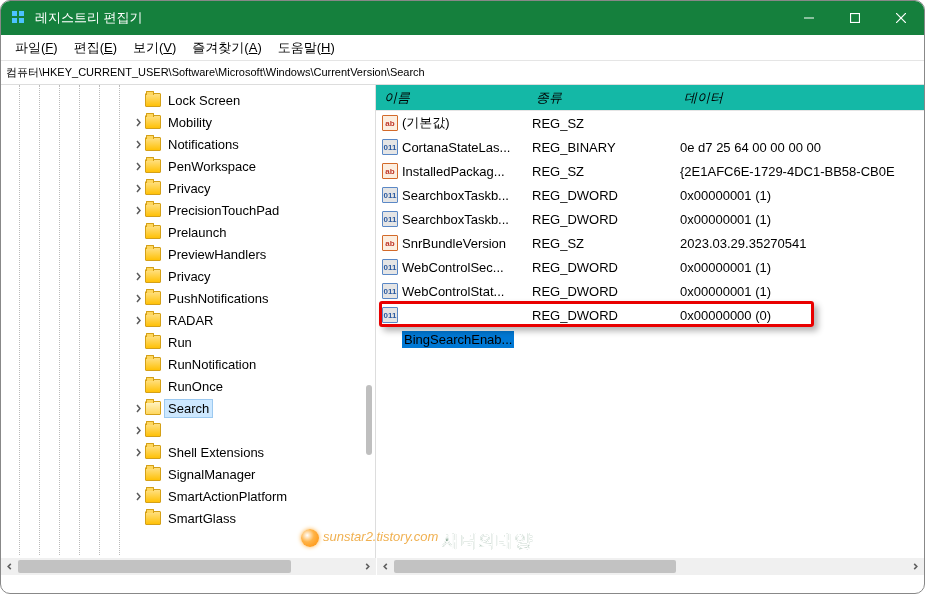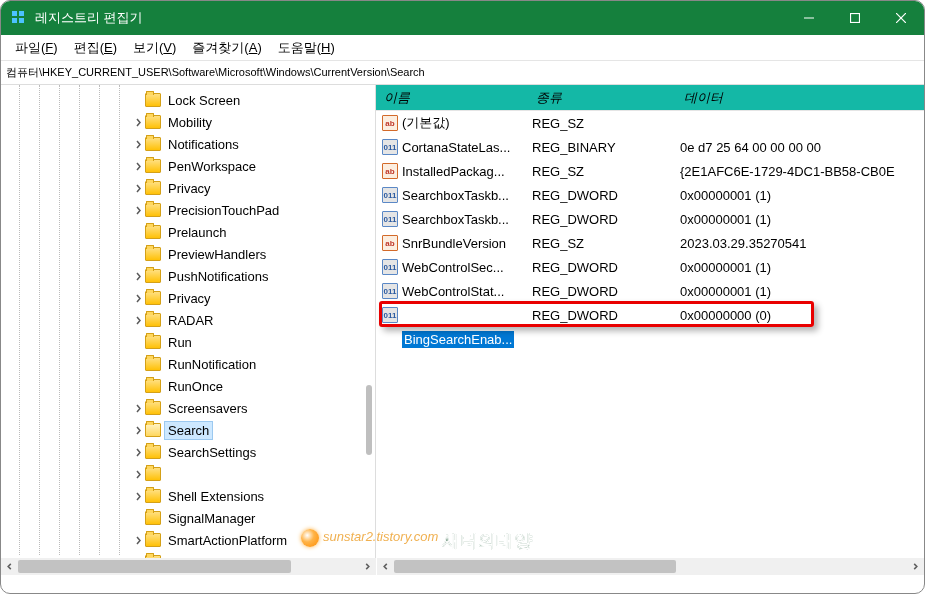--- a/index.html
+++ b/index.html
@@ -42,21 +42,21 @@
     .list-header .col { padding-left: 8px; font-size: 13px; }
     .col-name { width: 152px; } .col-type { width: 148px; } .col-data { flex: 1; }
     .list-row { height: 24px; display: flex; align-items: center; }
     .list-row .cell { overflow: hidden; text-overflow: ellipsis; white-space: nowrap; }
     .list-row .c1 { width: 152px; padding-left: 6px; display: flex; align-items: center; gap: 4px; }
     .list-row .c2 { width: 148px; padding-left: 4px; }
     .list-row .c3 { flex: 1; padding-left: 4px; }
     .val-icon { width: 16px; height: 16px; display: inline-flex; flex-shrink: 0; }
     .reg-sz { background: #fceee0; border: 1px solid #d36a2a; border-radius: 1px; display:flex; align-items:center; justify-content:center; color:#c0392b; font-size:8px; font-weight:bold; }
     .reg-bin { background: #e5e5e5; border: 1px solid #5a88c6; border-radius: 1px; display:flex; align-items:center; justify-content:center; color:#2b5aa0; font-size:8px; font-weight:bold; }
-    .list-row.selected .c1 .name-text { background: #0078d4; color: #ffffff; padding: 1px 2px; margin-top: 48px; }
+    .list-row.selected .c1 .name-text { background: #0078d4; color: #000000; padding: 1px 2px; margin-top: 48px; }
     .hl-box { position: absolute; border: 3px solid #e90000; border-radius: 3px; pointer-events: none; box-shadow: 4px 4px 6px rgba(0,0,0,.3); }
     
     .hscroll { position: absolute; bottom: 0; left: 0; height: 17px; background: #f0f0f0; display: flex; align-items: center; }
     .hscroll.tree-scroll { width: 375px; }
     .hscroll.list-scroll { left: 376px; right: 0; width: auto; }
     .hscroll-btn { width: 17px; height: 17px; display:flex; align-items:center; justify-content:center; }
     .hscroll-btn svg { width:7px; height:7px; fill:none; stroke:#606060; stroke-width:1.8; }
     .hscroll-track { flex: 1; height: 17px; position: relative; }
     .hscroll-thumb { position: absolute; top: 2px; height: 13px; background: #c2c2c2; border-radius: 2px; }
     
@@ -188,38 +188,38 @@
           <span class="folder-icon"></span>
           <span class="tree-label">PreviewHandlers</span>
         </div>
         <div class="tree-item">
           <span class="chevron ">
             <svg viewBox="0 0 9 9">
               <polyline points="3,1 6,4.5 3,8"></polyline>
             </svg>
           </span>
           <span class="folder-icon"></span>
+          <span class="tree-label">Privacy</span>
+        </div>
+        <div class="tree-item">
+          <span class="chevron ">
+            <svg viewBox="0 0 9 9">
+              <polyline points="3,1 6,4.5 3,8"></polyline>
+            </svg>
+          </span>
+          <span class="folder-icon"></span>
           <span class="tree-label">PushNotifications</span>
         </div>
         <div class="tree-item">
           <span class="chevron ">
             <svg viewBox="0 0 9 9">
               <polyline points="3,1 6,4.5 3,8"></polyline>
             </svg>
           </span>
           <span class="folder-icon"></span>
-          <span class="tree-label">Privacy</span>
-        </div>
-        <div class="tree-item">
-          <span class="chevron ">
-            <svg viewBox="0 0 9 9">
-              <polyline points="3,1 6,4.5 3,8"></polyline>
-            </svg>
-          </span>
-          <span class="folder-icon"></span>
           <span class="tree-label">RADAR</span>
         </div>
         <div class="tree-item">
           <span class="chevron none">
             <svg viewBox="0 0 9 9">
               <polyline points="3,1 6,4.5 3,8"></polyline>
             </svg>
           </span>
           <span class="folder-icon"></span>
           <span class="tree-label">Run</span>
@@ -234,47 +234,29 @@
           <span class="tree-label">RunNotification</span>
         </div>
         <div class="tree-item">
           <span class="chevron none">
             <svg viewBox="0 0 9 9">
               <polyline points="3,1 6,4.5 3,8"></polyline>
             </svg>
           </span>
           <span class="folder-icon"></span>
           <span class="tree-label">RunOnce</span>
-        </div>
-        <div class="tree-item">
-          <span class="chevron ">
-            <svg viewBox="0 0 9 9">
-              <polyline points="3,1 6,4.5 3,8"></polyline>
-            </svg>
-          </span>
-          <span class="folder-icon"></span>
-          <span class="tree-label">Screensavers</span>
         </div>
         <div class="tree-item selected">
           <span class="chevron ">
             <svg viewBox="0 0 9 9">
               <polyline points="3,1 6,4.5 3,8"></polyline>
             </svg>
           </span>
           <span class="folder-icon open"></span>
           <span class="tree-label">Search</span>
-        </div>
-        <div class="tree-item">
-          <span class="chevron ">
-            <svg viewBox="0 0 9 9">
-              <polyline points="3,1 6,4.5 3,8"></polyline>
-            </svg>
-          </span>
-          <span class="folder-icon"></span>
-          <span class="tree-label">SearchSettings</span>
         </div>
         <div class="tree-item">
           <span class="chevron ">
             <svg viewBox="0 0 9 9">
               <polyline points="3,1 6,4.5 3,8"></polyline>
             </svg>
           </span>
           <span class="folder-icon"></span>
         </div>
         <div class="tree-item">

